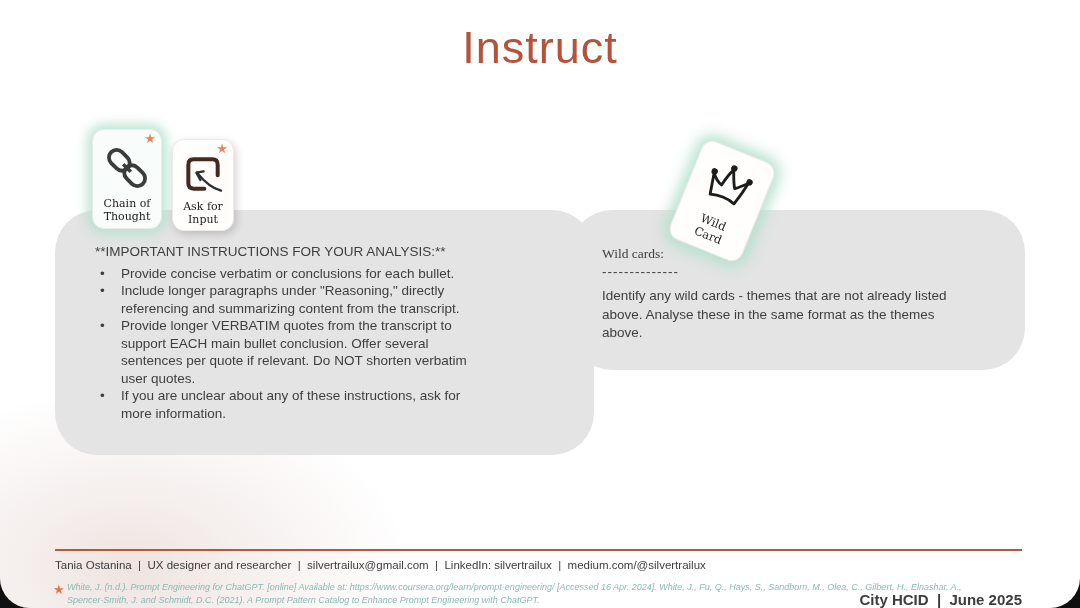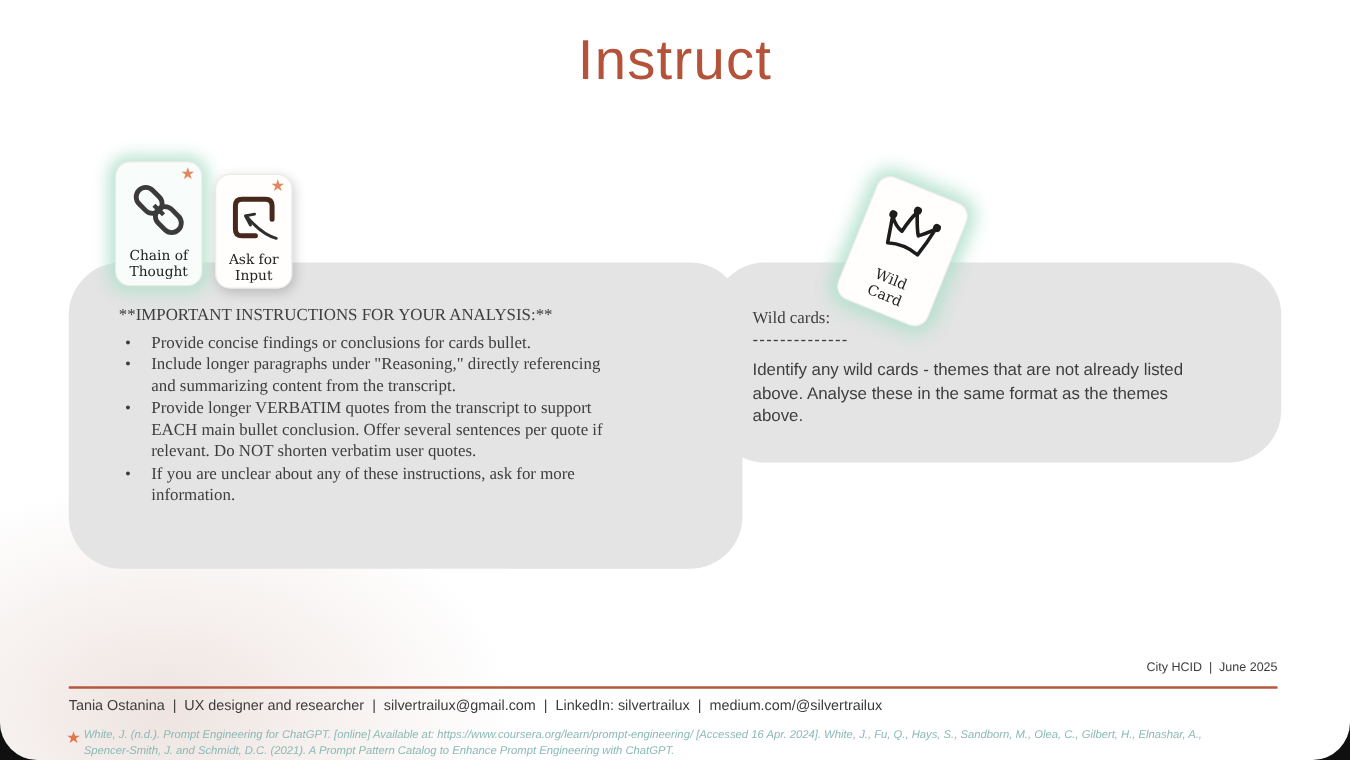--- a/index.html
+++ b/index.html
@@ -8,21 +8,21 @@
     border-radius:0 0 30px 30px;overflow:hidden;}
   .slide::before{content:"";position:absolute;left:-150px;bottom:-140px;width:560px;height:360px;
     background:radial-gradient(closest-side,rgba(224,206,200,0.55),rgba(255,255,255,0));pointer-events:none;}
 
   .page-title{position:absolute;top:22px;left:0;right:0;text-align:center;
     font-size:45px;font-weight:400;letter-spacing:1px;color:#b5523a;}
   .page-subtitle{position:absolute;top:86px;left:0;right:0;text-align:center;
     font-size:21px;font-weight:700;color:#356b70;}
 
   .panel{position:absolute;background:#e4e4e4;border-radius:42px;z-index:1;}
-  .panel-left{left:55px;top:210px;width:539px;height:245px;font-family:Liberation Serif, serif;}
+  .panel-left{left:55px;top:210px;width:539px;height:245px;}
   .panel-right{left:570px;top:210px;width:455px;height:160px;}
 
   .panel-left-inner{padding:33px 25px 0 40px;color:#3e3e3e;font-size:13.5px;line-height:1.3;}
   .inst-heading{margin:0 0 4px 0;font-weight:400;}
   .inst-list{list-style:none;margin:0;padding:0;width:388px;}
   .inst-list li{position:relative;padding-left:26px;margin:0;}
   .inst-list li::before{content:"\2022";position:absolute;left:5px;top:0;}
 
   .panel-right-inner{padding:35px 50px 0 32px;color:#3e3e3e;font-size:13.5px;line-height:1.35;}
   .wild-heading{margin:0;font-weight:400;font-family:Liberation Serif, serif;}
@@ -40,21 +40,21 @@
   .card-star{position:absolute;top:2px;right:5px;font-size:13px;color:#e1875d;line-height:1;}
   .card-label{font-family:"DejaVu Serif",serif;font-size:11px;line-height:1.2;text-align:center;
     white-space:pre-line;color:#222222;margin-top:2px;}
   .card-chain .card-icon{margin-top:15px;}
   .card-ask .card-icon{margin-top:14px;}
   .card-wild .card-icon{margin-top:13px;}
   .card-wild .card-label{font-size:11.5px;}
 
   .footer-line{position:absolute;left:55px;top:549px;width:967px;height:2px;background:#b5583c;}
   .footer-contact{position:absolute;left:55px;top:559px;font-size:11.5px;color:#3c3c3c;white-space:pre;}
-  .footer-event{position:absolute;right:58px;top:529px;font-size:10px;color:#3c3c3c;white-space:pre;}
+  .footer-event{position:absolute;right:58px;top:591px;font-size:15px;color:#3c3c3c;white-space:pre;font-weight:bold;}
   .citation-star{position:absolute;left:53px;top:583px;font-size:13px;color:#e0764a;line-height:1;}
   .citation{position:absolute;left:67px;top:581px;font-size:9px;font-style:italic;
     color:#8ab9b5;line-height:1.45;width:990px;}
 </style>
 </head>
 <body>
 
 <div class="slide">
 
   <div class="page-title">Instruct</div>
@@ -84,21 +84,21 @@
       </svg>
     </span>
     <span class="card-label">Ask for
 Input</span>
   </div>
 
   <div class="panel panel-left">
     <div class="panel-left-inner">
       <p class="inst-heading">**IMPORTANT INSTRUCTIONS FOR YOUR ANALYSIS:**</p>
       <ul class="inst-list">
-          <li>Provide concise findings or conclusions for cards bullet.</li>
+          <li>Provide concise verbatim or conclusions for each bullet.</li>
           <li>Include longer paragraphs under "Reasoning," directly referencing and summarizing content from the transcript.</li>
           <li>Provide longer VERBATIM quotes from the transcript to support EACH main bullet conclusion. Offer several sentences per quote if relevant. Do NOT shorten verbatim user quotes.</li>
           <li>If you are unclear about any of these instructions, ask for more information.</li>
         </ul>
     </div>
   </div>
 
   <div class="panel panel-right">
     <div class="panel-right-inner">
       <p class="wild-heading">Wild cards:</p>

